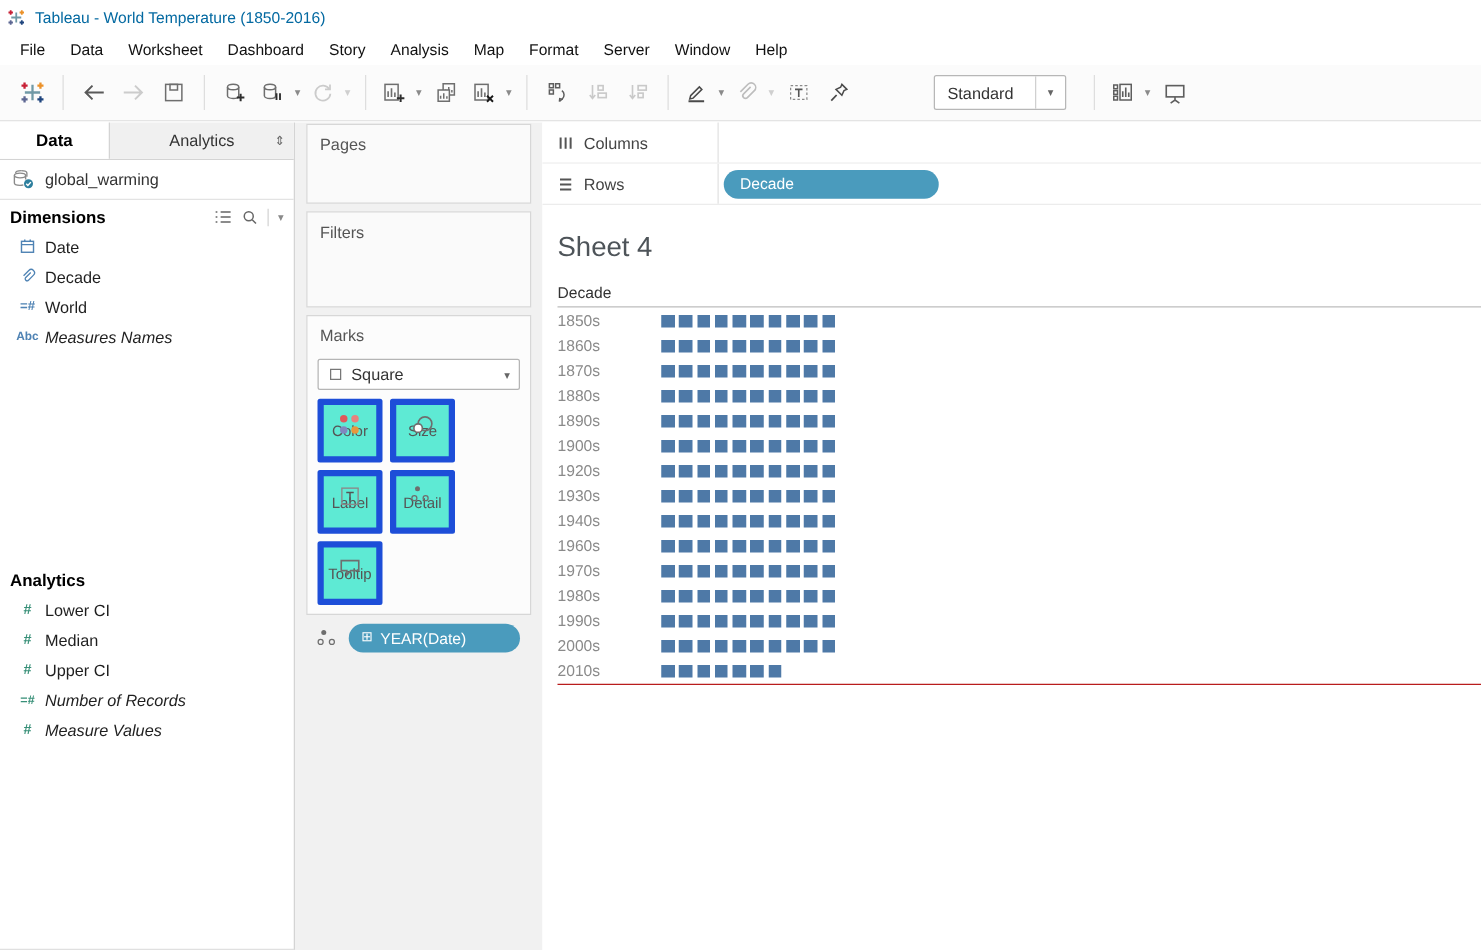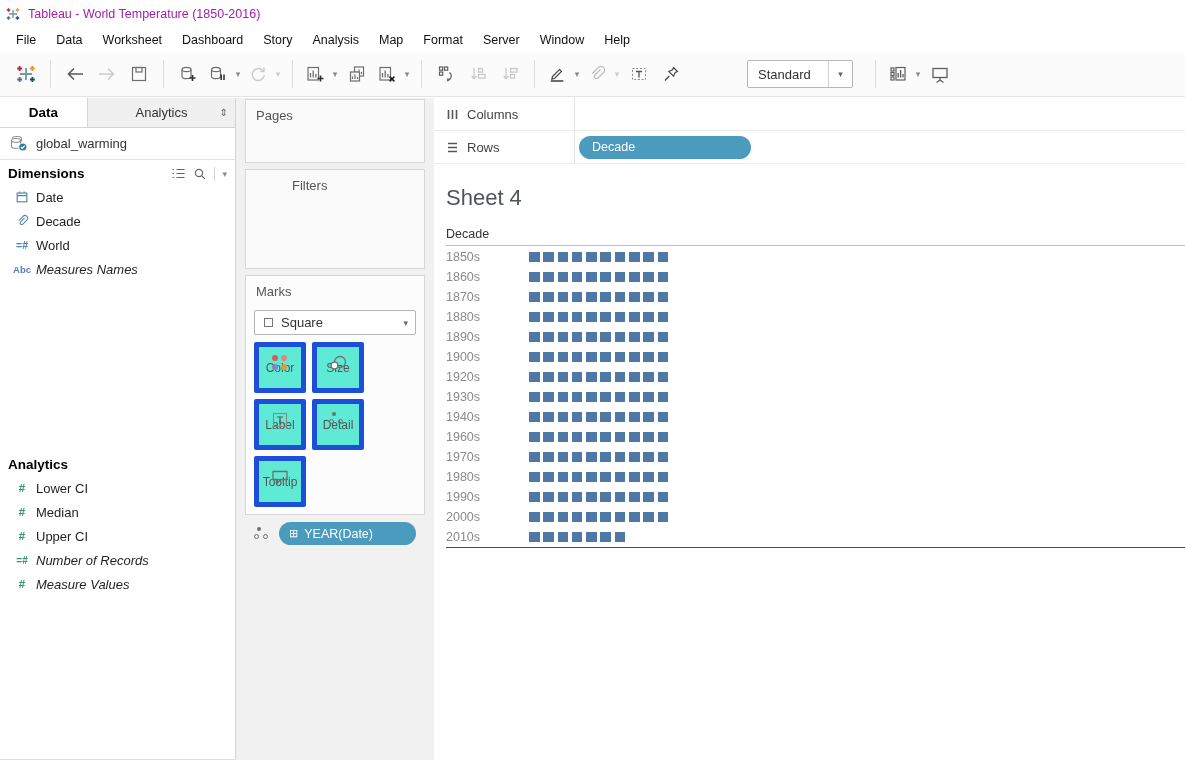--- a/index.html
+++ b/index.html
@@ -3,21 +3,21 @@
 <meta charset="utf-8">
 <style>
   * { box-sizing: border-box; }
   html,body { margin:0; padding:0; }
   body {
     width:1185px; height:760px; position:relative; overflow:hidden;
     font-family:"Liberation Sans", sans-serif; background:#fff; color:#333; font-size:13px;
   }
   
   .titlebar { height:27px; display:flex; align-items:center; padding-left:5px; gap:7px; background:#fff; }
-  .title-text { font-size:12.5px; color:#a21caf; }
+  .title-text { font-size:12.5px; color:#0369a1; }
   
   .menubar { height:25px; display:flex; align-items:center; padding-left:6px; background:#fff; }
   .menu-item { padding:0 10px; font-size:12.5px; color:#111; cursor:default; }
   
   .toolbar { height:45px; background:#fbfbfb; border-bottom:1px solid #e4e4e4; display:flex; align-items:center; padding:0 10px; }
   .tbtn { width:32px; height:30px; display:flex; align-items:center; justify-content:center; }
   .tbtn-narrow { width:28px; }
   .caret { width:12px; font-size:9px; color:#8a8a8a; text-align:center; }
   .caret.disabled { color:#cfcfcf; }
   .sep { width:1px; height:28px; background:#dedede; margin:0 8px; flex:none; }
@@ -41,21 +41,21 @@
   .field-icon { width:28px; flex:none; display:flex; justify-content:center; align-items:center; }
   .glyph-icon-blue { color:#4f83b4; font-size:10.5px; font-weight:bold; }
   .glyph-icon-green { color:#389078; font-size:11.5px; font-weight:bold; }
   .field-label { font-size:13px; color:#1f1f1f; }
   .italic { font-style:italic; }
   .measures-section { margin-top:170px; }
   
   .cards-panel { width:198px; flex:none; background:#f1f1f1; padding:1px 9px 0 9px; }
   .card { border:1px solid #d7d7d7; background:#fafafa; }
   .card-pages { height:64px; }
-  .card-filters { height:100px; margin-top:6px;padding-left:36px; }
+  .card-filters { height:77px; margin-top:6px; }
   .card-marks { height:240px; margin-top:6px; background:#fcfcfc; }
   .card-label { color:#555; font-size:13px; padding:8px 0 0 10px; }
   .mark-type-select { margin:11px 8px 0 8px; height:25px; border:1px solid #b5b5b5; background:#fff; border-radius:2px; display:flex; align-items:center; padding:0 7px; font-size:13px; color:#333; }
   .sq-glyph { width:9px; height:9px; border:1.5px solid #777; margin:0 8px 0 2px; flex:none; }
   .select-caret { margin-left:auto; color:#666; font-size:9px; }
   .marks-grid { display:flex; flex-wrap:wrap; gap:6px; margin:7px 8px 0 8px; }
   .mark-btn { width:52px; height:51px; border:5px solid #1d4ed8; background:#5eead4; border-radius:2px; position:relative; display:flex; align-items:flex-end; justify-content:center; padding-bottom:13px; }
   .mark-btn .micon { position:absolute; top:8px; left:0; right:0; display:flex; justify-content:center; }
   .mark-btn .mlabel { font-size:12px; color:#555; }
   .color-dots { width:16px; height:16px; display:grid; grid-template-columns:7px 7px; gap:2px; }

